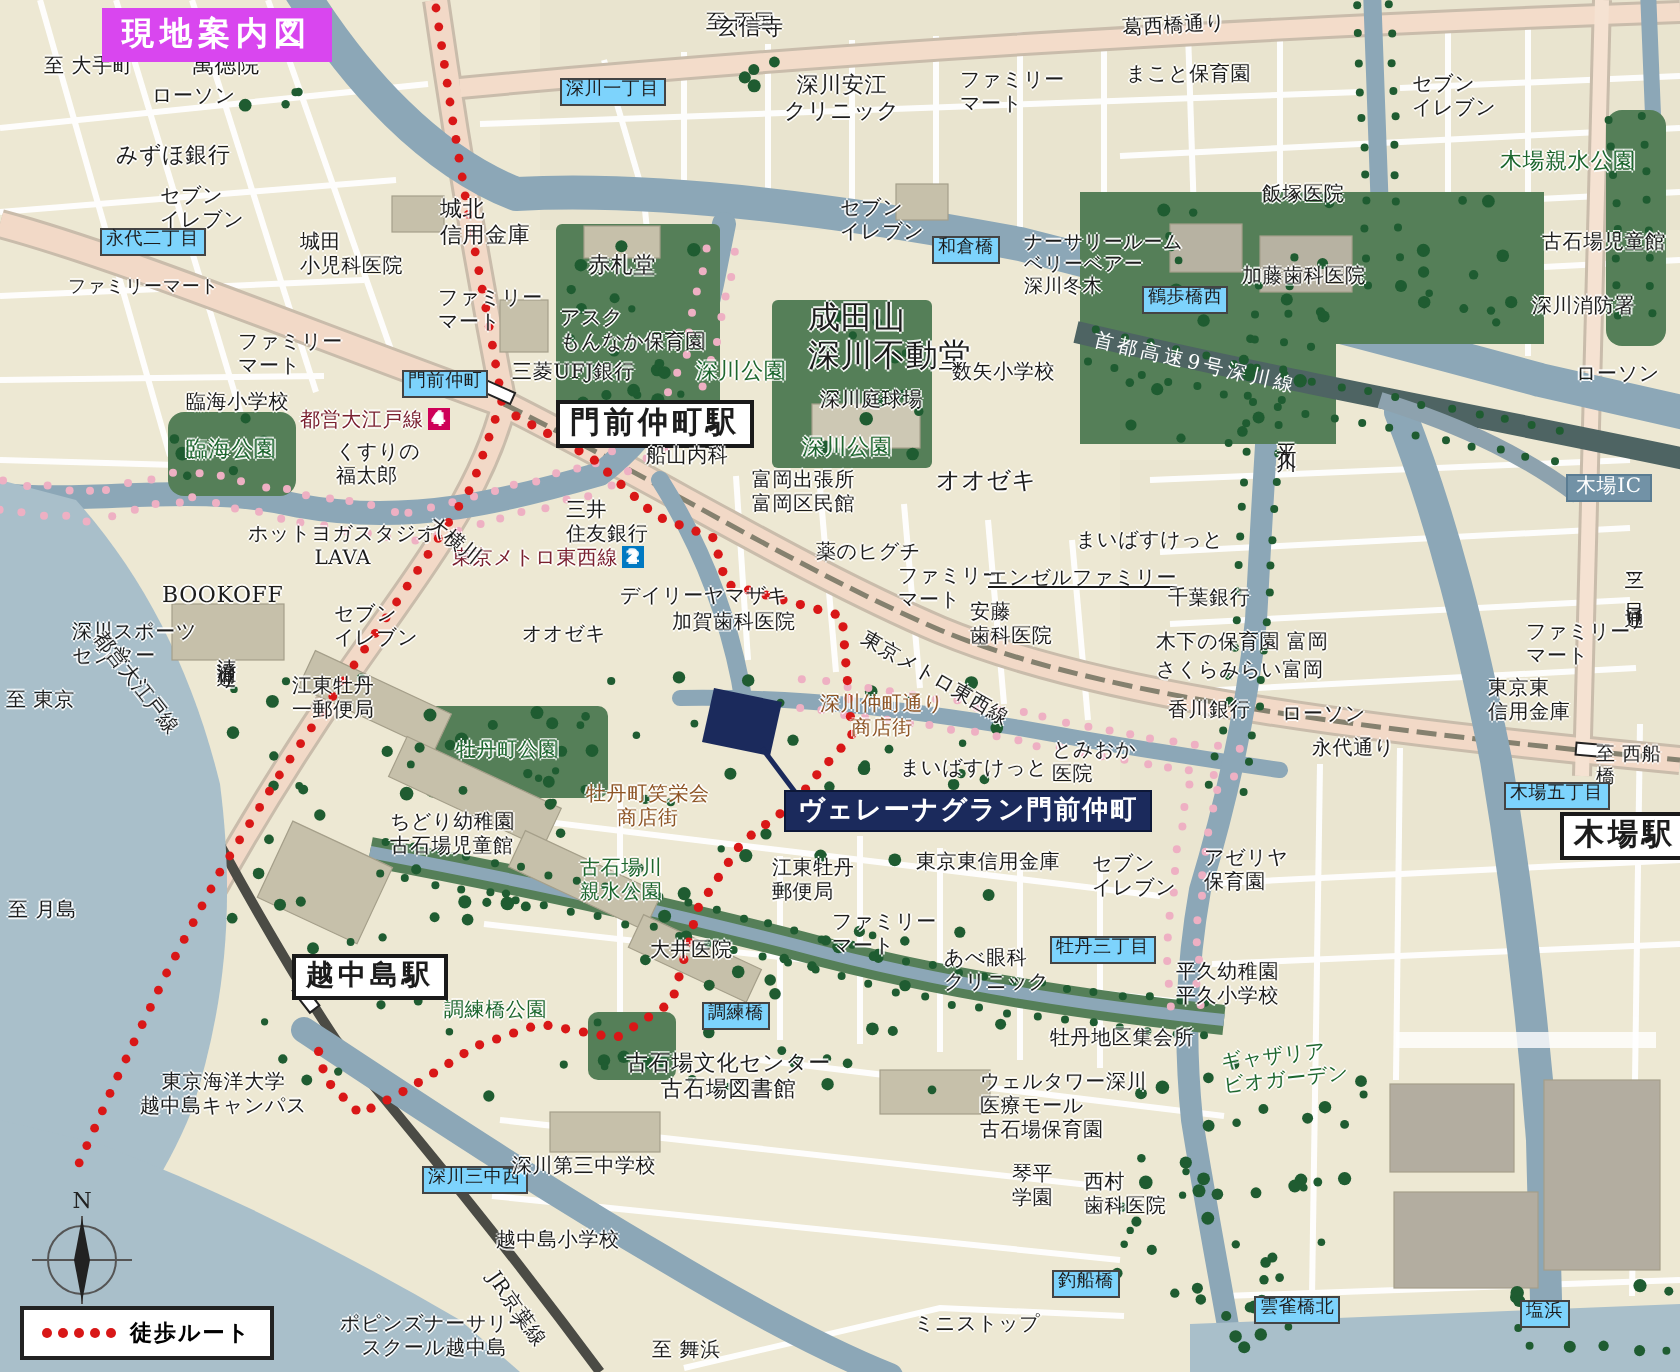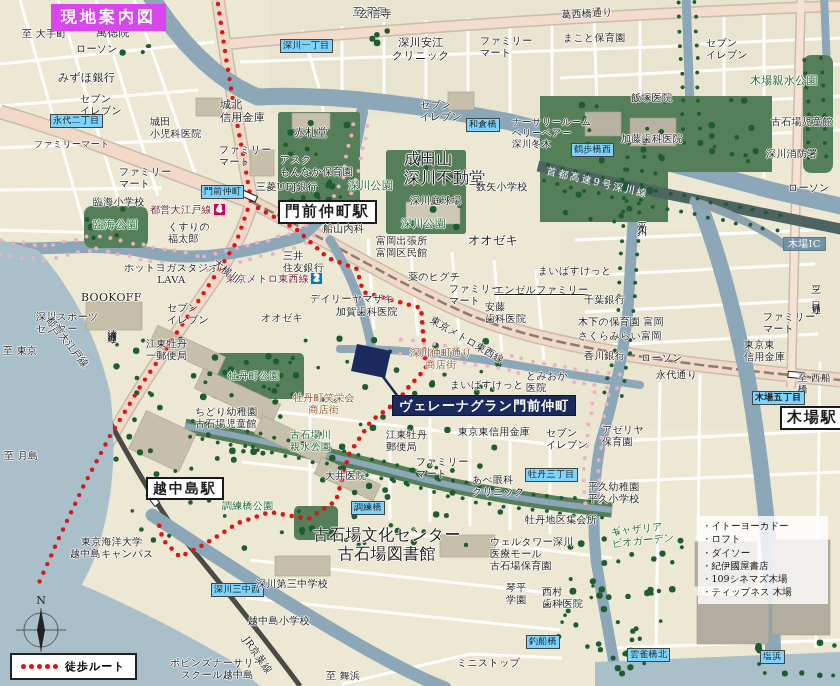--- a/index.html
+++ b/index.html
@@ -1019,21 +1019,21 @@
     <div class="lbl" style="left: 578px; top: 316px;">木下の保育園 富岡</div>
     <div class="lbl" style="left: 578px; top: 330px;">さくらみらい富岡</div>
     <div class="lbl" style="left: 584px; top: 350px;">香川銀行</div>
     <div class="lbl" style="left: 641px; top: 352px;">ローソン</div>
     <div class="lbl" style="left: 763px; top: 311px;">ファミリー
 マート</div>
     <div class="lbl" style="left: 744px; top: 339px;">東京東
 信用金庫</div>
     <div class="lbl" style="left: 656px; top: 369px;">永代通り</div>
     <div class="lbl" style="left: 798px; top: 372px; font-size: 9.5px;">至 西船橋</div>
-    <div class="lbl wb" style="left: 752px; top: 391px; font-size: 9px; font-weight: bold;">木場五丁目</div>
+    <div class="lbl wb" style="left: 752px; top: 391px; font-size: 9px;">木場五丁目</div>
     <div class="lbl st" style="left: 780px; top: 406px; font-size: 15px;">木場駅</div>
     <div class="lbl ctr" style="left: 124px; top: 262px;">ホットヨガスタジオ
 LAVA</div>
     <div class="lbl" style="left: 218px; top: 257px; transform: rotate(38deg);">大横川</div>
     <div class="lbl" style="left: 81px; top: 292px; font-size: 11px;">BOOKOFF</div>
     <div class="lbl" style="left: 36px; top: 311px;">深川スポーツ
 センター</div>
     <div class="lbl" style="left: 3px; top: 345px;">至 東京</div>
     <div class="lbl" style="left: 53px; top: 314px; transform: rotate(52deg);">都営大江戸線</div>
     <div class="lbl vt" style="left: 106px; top: 321px;">清澄通り</div>
@@ -1076,46 +1076,38 @@
     <div class="lbl" style="left: 4px; top: 450px;">至 月島</div>
     <div class="lbl ctr" style="left: 70px; top: 536px;">東京海洋大学
 越中島キャンパス</div>
     <div class="lbl wb" style="left: 211px; top: 583px; font-size: 9px;">深川三中西</div>
     <div class="lbl" style="left: 256px; top: 578px;">深川第三中学校</div>
     <div class="lbl" style="left: 248px; top: 615px;">越中島小学校</div>
     <div class="lbl ctr" style="left: 170px; top: 657px;">ポピンズナーサリー
 スクール越中島</div>
     <div class="lbl" style="left: 250px; top: 634px; transform: rotate(55deg);">JR京葉線</div>
     <div class="lbl" style="left: 326px; top: 670px;">至 舞浜</div>
-    <div class="lbl ctr" style="left: 313px; top: 526px; font-size: 16px;">古石場文化センター
+    <div class="lbl ctr" style="left: 313px; top: 526px; font-size: 11px;">古石場文化センター
 古石場図書館</div>
     <div class="lbl" style="left: 490px; top: 536px;">ウェルタワー深川
 医療モール
 古石場保育園</div>
     <div class="lbl" style="left: 506px; top: 582px;">琴平
 学園</div>
     <div class="lbl" style="left: 542px; top: 586px;">西村
 歯科医院</div>
     <div class="lbl" style="left: 457px; top: 657px;">ミニストップ</div>
     <div class="lbl wb" style="left: 526px; top: 635px; font-size: 9px;">釣船橋</div>
     <div class="lbl wb" style="left: 627px; top: 648px; font-size: 9px;">雲雀橋北</div>
     <div class="lbl wb" style="left: 760px; top: 650px; font-size: 9px;">塩浜</div>
     <div class="lbl g" style="left: 610px; top: 526px; transform: rotate(-6deg);">ギャザリア
 ビオガーデン</div>
   </div>
 
 <div id="gatharia">
-  <div id="gatharia-items">
-      <div class="item">・イトーヨーカドー</div>
-      <div class="item">・ロフト</div>
-      <div class="item">・ダイソー</div>
-      <div class="item">・紀伊國屋書店</div>
-      <div class="item">・109シネマズ木場</div>
-      <div class="item">・ティップネス 木場</div>
-    </div>
 </div>
 
 <svg id="compass" width="66" height="66" viewBox="0 0 66 66">
   <text x="33" y="12" text-anchor="middle" font-size="11" fill="#222" font-family="DejaVu Serif,serif">N</text>
   <circle cx="33" cy="38" r="17" fill="none" stroke="#555" stroke-width="1"></circle>
   <line x1="8" y1="38" x2="58" y2="38" stroke="#555" stroke-width="1"></line>
   <line x1="33" y1="16" x2="33" y2="60" stroke="#555" stroke-width="1"></line>
   <polygon points="33,17 37,38 33,59 29,38" fill="#222"></polygon>
 </svg>
 

